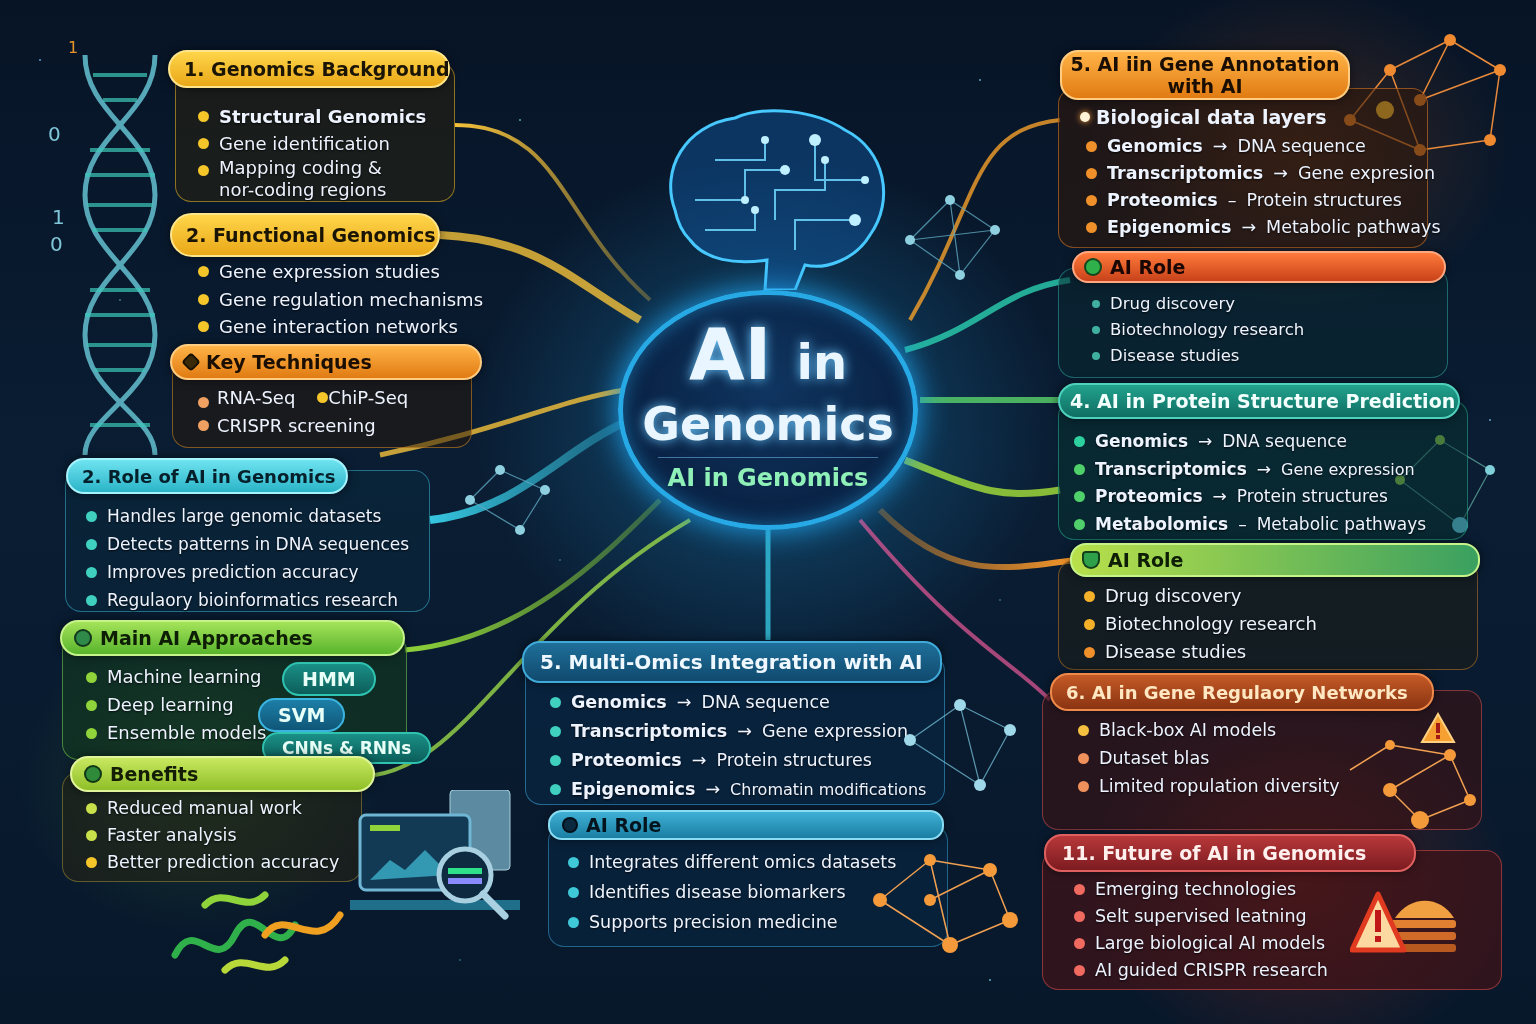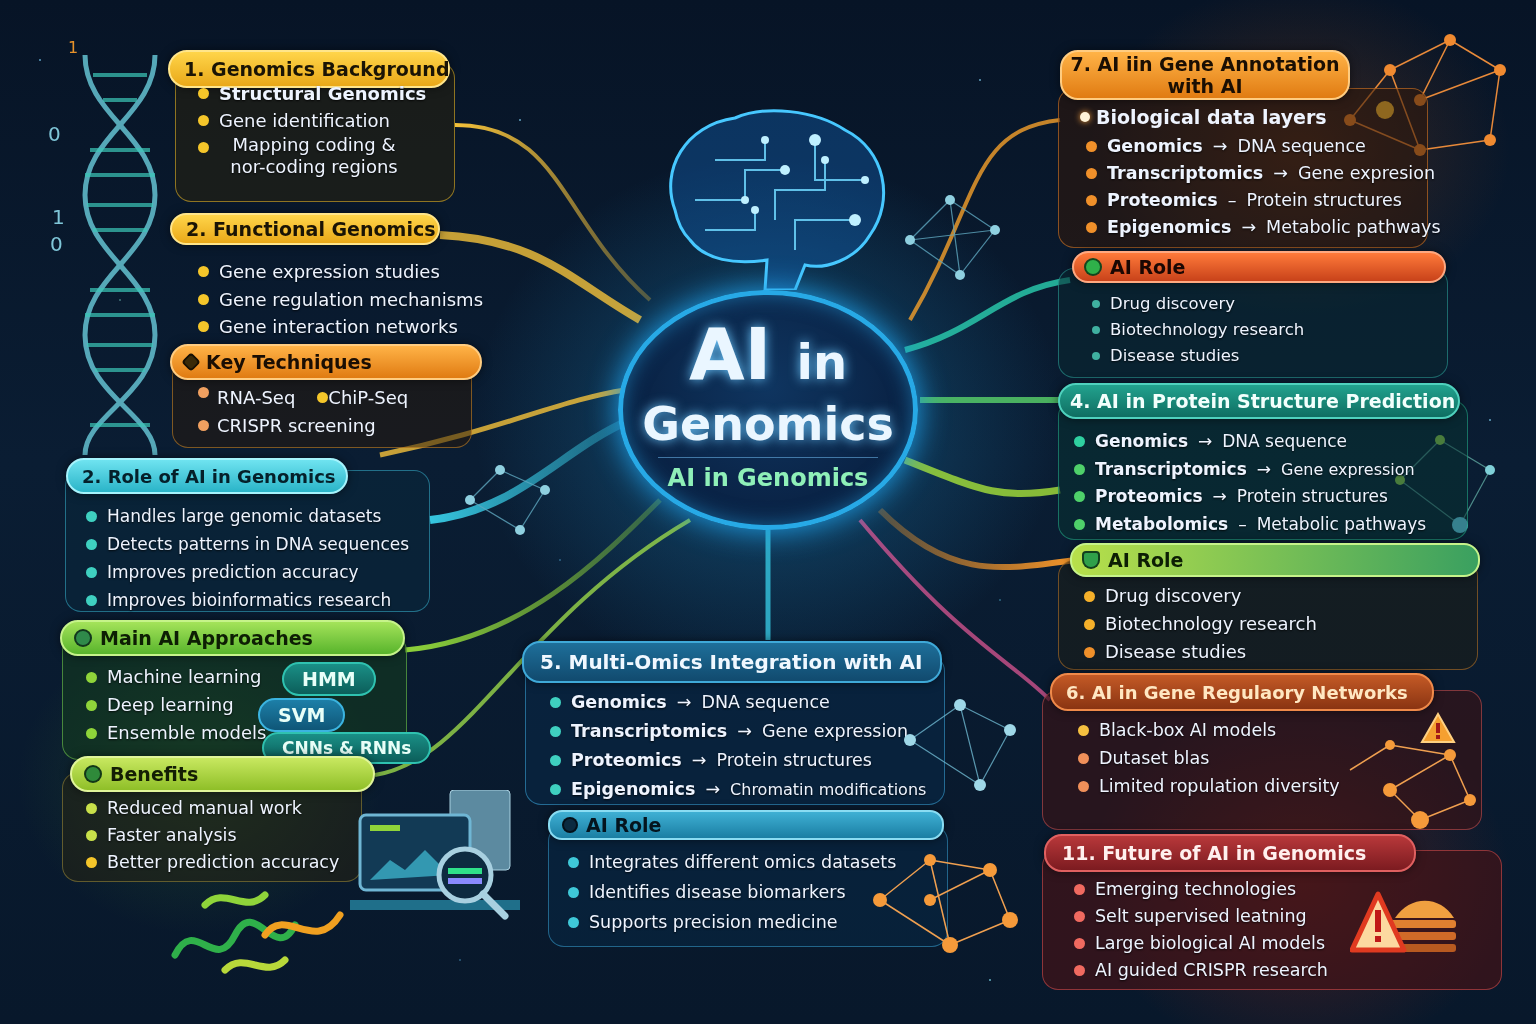--- a/index.html
+++ b/index.html
@@ -197,36 +197,36 @@
   </div>
   <div class="t2">Genomics</div>
   <div class="sep"></div>
   <div class="t3">AI in Genomics</div>
 </div>
 
 <div class="card c-yellow" style="left:175px;top:62px;width:280px;height:140px;"></div>
 <div class="pill p-yellow" style="left:168px;top:50px;width:282px;height:38px;padding:0 14px;font-size:19px;">
   <span>1. Genomics Background</span>
 </div>
-<ul class="items" style="left:198px;top:80px;font-size:18px;line-height:27px;text-align:center;">
+<ul class="items" style="left:198px;top:103px;font-size:18px;line-height:27px;">
   <li>
       <span class="dot" style="background:#f5c62a"></span>
       <b>Structural Genomics</b>
     </li>
   <li>
       <span class="dot" style="background:#f5c62a"></span>
       <span>Gene identification</span>
     </li>
   <li style="align-items:flex-start;">
       <span class="dot" style="background:#f5c62a;margin-top:8px"></span>
       <span style="white-space:normal;width:190px;line-height:22px;">Mapping coding &amp; nor-coding regions</span>
     </li>
 </ul>
 
-<div class="pill p-yellow" style="left:170px;top:213px;width:270px;height:32px;padding:0 14px;font-size:19px;">
+<div class="pill p-yellow" style="left:170px;top:213px;width:270px;height:44px;padding:0 14px;font-size:19px;">
   <span>2. Functional Genomics</span>
 </div>
 <ul class="items" style="left:198px;top:258px;font-size:18px;line-height:27.5px;">
   <li>
       <span class="dot" style="background:#f5c62a"></span>
       <span>Gene expression studies</span>
     </li>
   <li>
       <span class="dot" style="background:#f5c62a"></span>
       <span>Gene regulation mechanisms</span>
@@ -236,21 +236,21 @@
       <span>Gene interaction networks</span>
     </li>
 </ul>
 
 <div class="card c-yellow" style="left:172px;top:360px;width:300px;height:88px;border-color:rgba(230,150,40,0.5);background:rgba(40,24,10,0.5);"></div>
 <div class="pill p-orange" style="left:170px;top:344px;width:312px;height:36px;padding:0 12px;font-size:19px;">
   <span class="ico" style="background:#3a2a08;border-radius:4px;transform:rotate(45deg);width:14px;height:14px;"></span>
   <span>Key Techniques</span>
 </div>
 <div style="position:absolute;left:198px;top:387px;font-size:18px;display:flex;gap:22px;">
-  <span style="display:flex;align-items:flex-start;gap:8px;">
+  <span style="display:flex;align-items:flex-end;gap:8px;">
       <span class="dot" style="width:11px;height:11px;border-radius:50%;background:#f0a060"></span>
       <span>RNA-Seq</span>
     </span>
   <span style="display:flex;align-items:center;gap:0;">
       <span class="dot" style="width:11px;height:11px;border-radius:50%;background:#f5c62a"></span>
       <span>ChiP-Seq</span>
     </span>
 </div>
 <div style="position:absolute;left:198px;top:415px;font-size:18px;display:flex;align-items:center;gap:8px;">
   <span style="width:11px;height:11px;border-radius:50%;background:#f0a060"></span>
@@ -269,21 +269,21 @@
   <li>
       <span class="dot" style="background:#3fd0c0"></span>
       <span>Detects patterns in DNA sequences</span>
     </li>
   <li>
       <span class="dot" style="background:#3fd0c0"></span>
       <span>Improves prediction accuracy</span>
     </li>
   <li>
       <span class="dot" style="background:#3fd0c0"></span>
-      <span>Improves bioinformatics research</span>
+      <span>Regulaory bioinformatics research</span>
     </li>
 </ul>
 
 <div class="card" style="left:62px;top:635px;width:345px;height:125px;border:1.5px solid rgba(120,210,80,0.55);background:rgba(20,60,30,0.55);"></div>
 <div class="pill p-green" style="left:60px;top:620px;width:345px;height:36px;padding:8px 12px;font-size:19px;">
   <span class="ico" style="background:#2f8a4a;"></span>
   <span>Main AI Approaches</span>
 </div>
 <ul class="items" style="left:86px;top:663px;font-size:18px;line-height:28px;">
   <li>
@@ -491,21 +491,21 @@
   <g fill="#9ad84a">
       <circle cx="10" cy="50" r="5"></circle>
       <circle cx="50" cy="10" r="5"></circle>
     </g>
   <circle cx="100" cy="40" r="5" fill="#7fd0d8"></circle>
     <circle cx="70" cy="95" r="8" fill="#6fe0ff"></circle>
 </svg>
 
 <div class="card" style="left:1058px;top:88px;width:370px;height:160px;border:1.5px solid rgba(230,130,40,0.55);background:rgba(50,24,10,0.55);"></div>
 <div class="pill p-orange" style="left:1060px;top:50px;width:290px;height:50px;padding:0 14px;font-size:19px;flex-direction:column;justify-content:center;gap:0;line-height:22px;border-radius:18px;">
-  <span>7. AI iin Gene Annotation</span>
+  <span>5. AI iin Gene Annotation</span>
   <span>with AI</span>
 </div>
 <div style="position:absolute;left:1080px;top:106px;font-size:19px;font-weight:bold;display:flex;align-items:center;gap:6px;">
   <span style="width:10px;height:10px;border-radius:50%;background:#fff3d8;box-shadow:0 0 6px #f5a040;"></span>
   <span>Biological data layers</span>
 </div>
 <ul class="items" style="left:1086px;top:133px;font-size:17.5px;line-height:27px;">
   <li>
       <span class="dot" style="background:#f0902a"></span>
       <b>Genomics</b>

